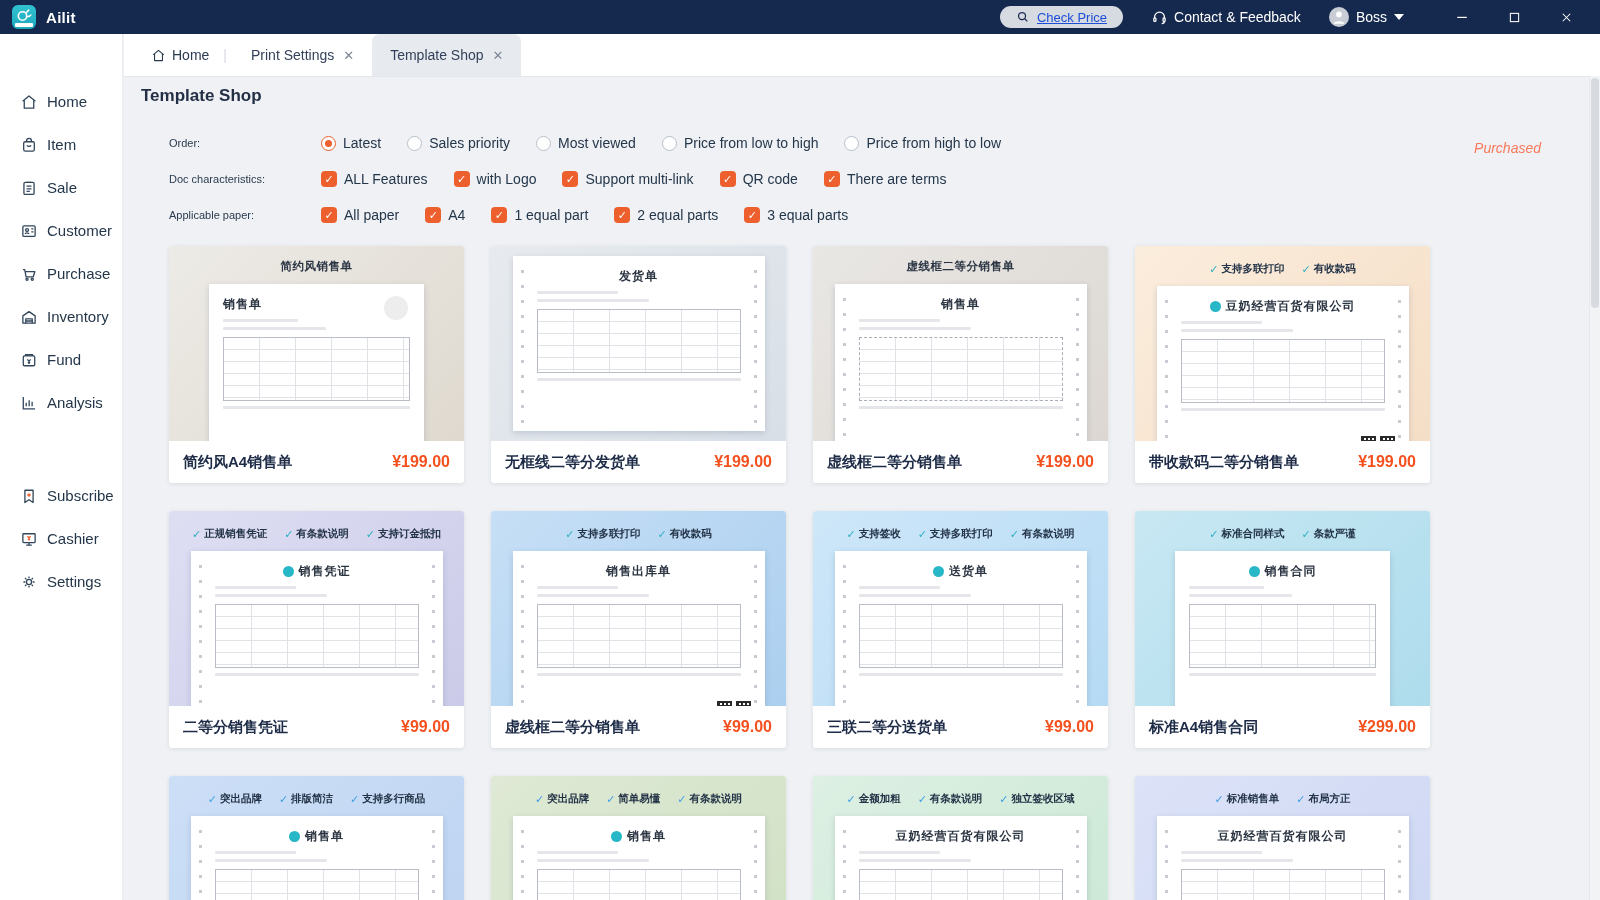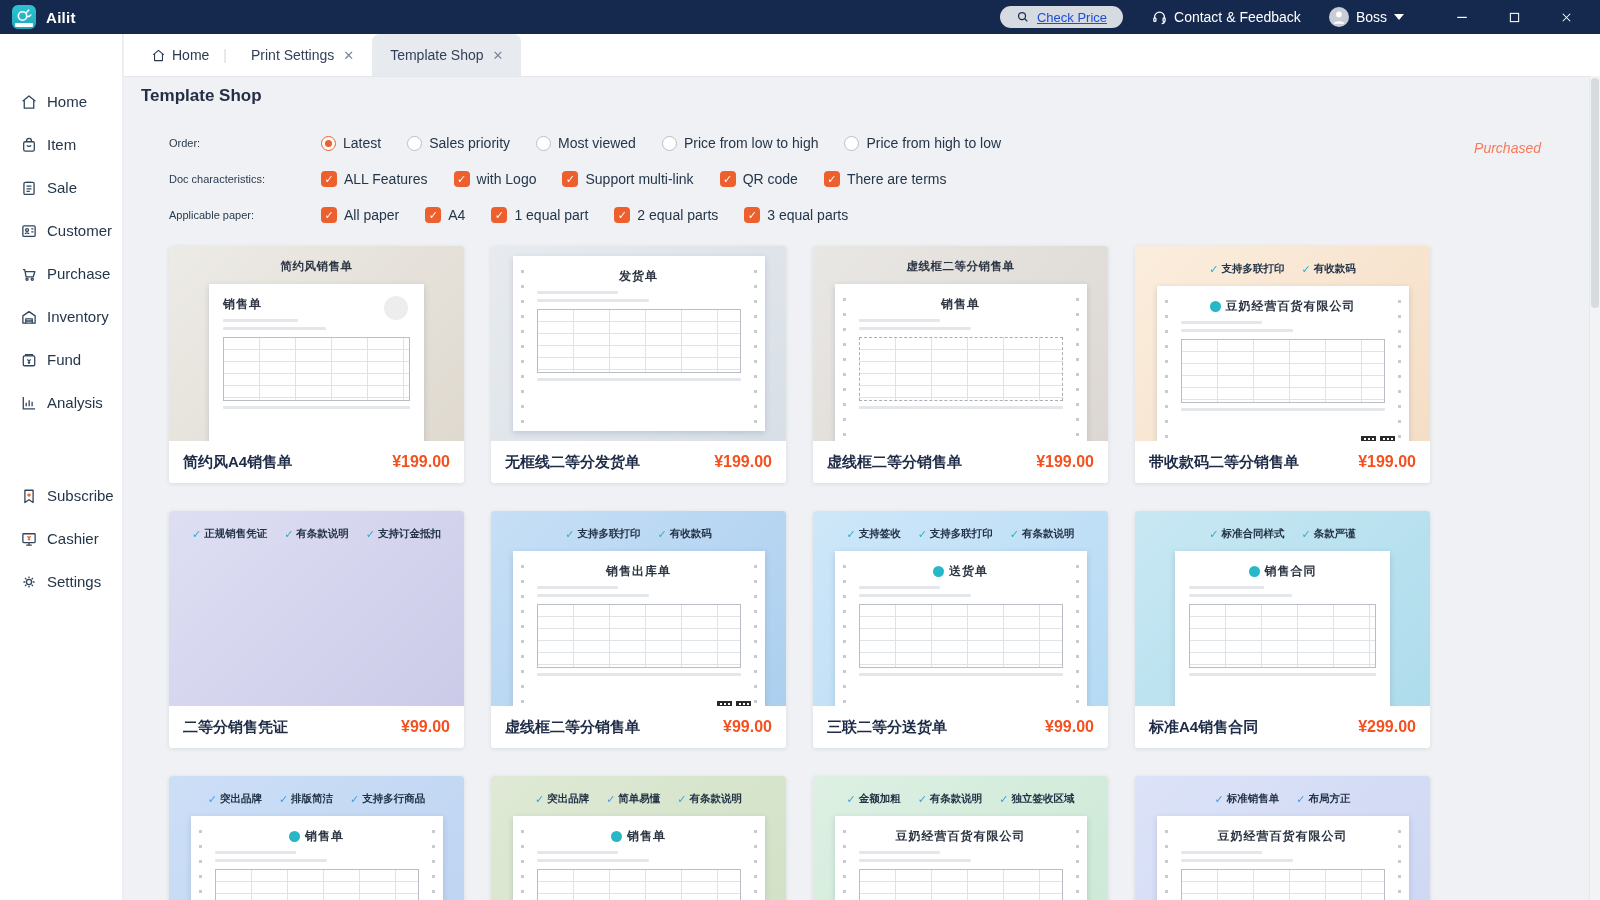--- a/index.html
+++ b/index.html
@@ -477,20 +477,30 @@
             </div>
             <div class="badge">
               <span class="chk" style="color: rgb(43, 175, 196);">✓</span>
               <span>有条款说明</span>
             </div>
             <div class="badge">
               <span class="chk" style="color: rgb(43, 175, 196);">✓</span>
               <span>支持订金抵扣</span>
             </div>
           </div>
+          <div class="sheet strip">
+            <div class="s-head">
+              <span class="s-logo-teal"></span>
+              <span class="s-title">销售凭证</span>
+            </div>
+            <div class="s-line w40"></div>
+            <div class="s-line w55"></div>
+            <div class="s-table"></div>
+            <div class="s-line"></div>
+          </div>
         </div>
         <div class="card-footer">
           <div class="card-title">二等分销售凭证</div>
           <div class="card-price">¥99.00</div>
         </div>
       </div>
       <div class="card">
         <div class="preview" style="background: linear-gradient(135deg, rgb(198, 223, 246) 0%, rgb(172, 207, 239) 100%);">
           <div class="badges">
             <div class="badge">

